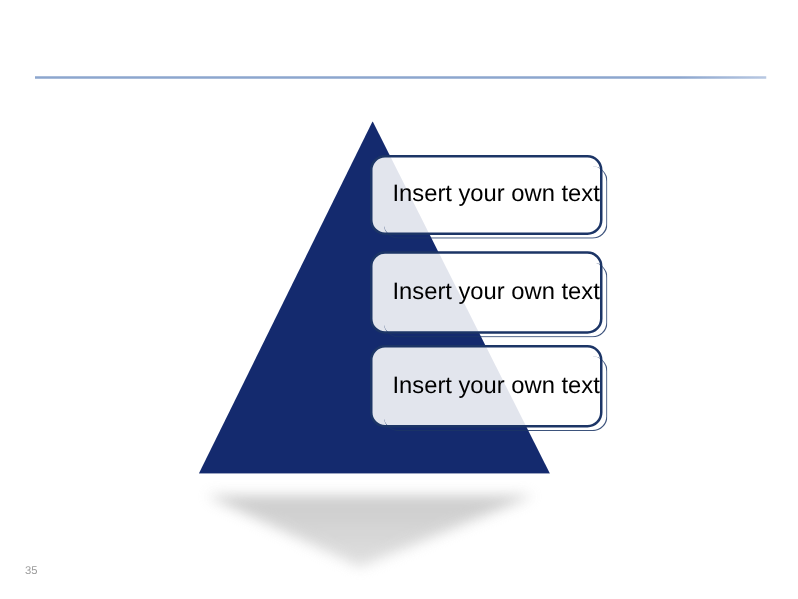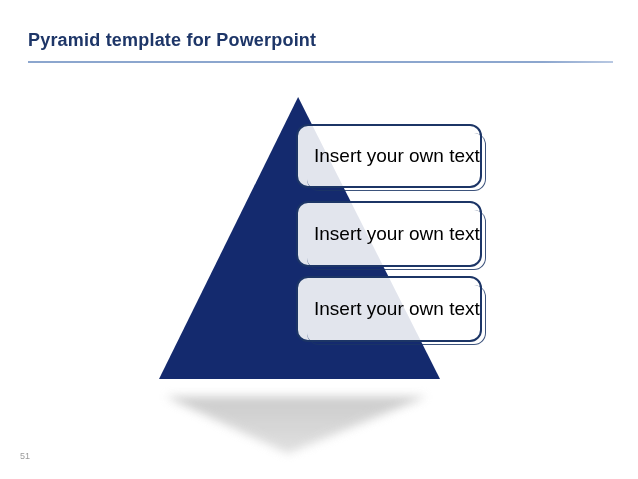--- a/index.html
+++ b/index.html
@@ -107,21 +107,20 @@
     top: 451px;
     font-size: 9px;
     color: #9b9b9b;
   }
 </style>
 </head>
 <body>
 
 <div class="slide">
 
-  <h1 class="title">Pyramid template for Powerpoint</h1>
 
   <div class="divider"></div>
 
   <div class="stage">
 
     <div class="shadow-wrap">
       <div class="shadow-tri"></div>
     </div>
 
     <div class="pyramid"></div>
@@ -133,15 +132,15 @@
     <div class="pbox pbox-2">
       <span>Insert your own text</span>
     </div>
 
     <div class="pbox pbox-3">
       <span>Insert your own text</span>
     </div>
 
   </div>
 
-  <div class="page-num">51</div>
+  <div class="page-num">35</div>
 
 </div>
 
 </body></html>

